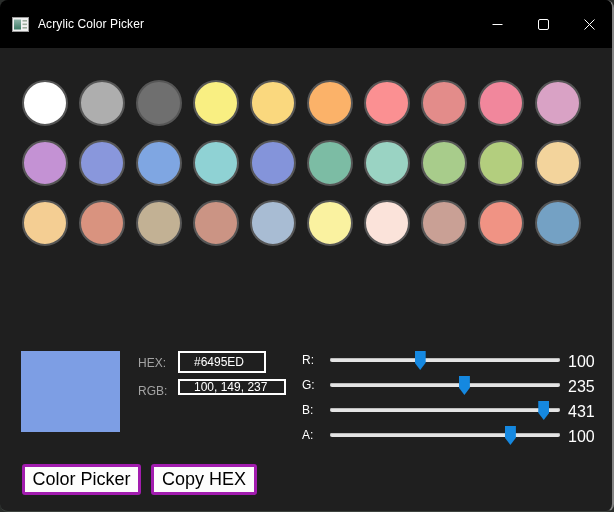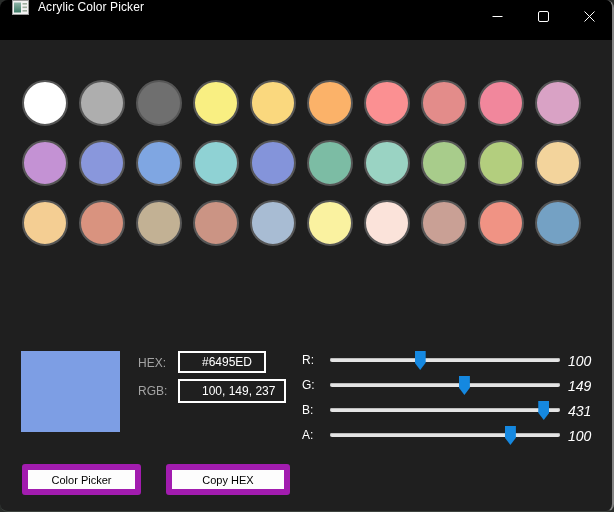--- a/index.html
+++ b/index.html
@@ -1,55 +1,55 @@
 <!DOCTYPE html>
 <html><head>
 <meta charset="utf-8">
 <style>
   html,body{margin:0;padding:0;background:#2a2d2b;width:614px;height:512px;overflow:hidden;
     font-family:"Liberation Sans", sans-serif;}
   .window{position:relative;width:614px;height:512px;background:#1f1f1f;border-radius:8px;
     overflow:hidden;box-sizing:border-box;border-right:2px solid #858585;border-bottom:1px solid #3e433f;}
   
-  .titlebar{position:absolute;top:0;left:0;right:0;height:40px;background:#000;display:flex;
-    align-items:flex-start;}
+  .titlebar{position:absolute;top:0;left:0;right:0;height:48px;background:#000;display:flex;
+    align-items:center;}
   .app-icon{margin-left:12px;width:17px;height:15px;display:inline-block;}
   .title-text{color:#fff;font-size:12px;margin-left:9px;letter-spacing:.1px;}
   .win-controls{margin-left:auto;display:flex;height:32px;}
   .win-btn{width:46px;height:32px;display:flex;align-items:center;justify-content:center;cursor:default;}
   .win-btn svg{display:block;}
   
   .heading{position:absolute;top:42px;left:0;width:100%;text-align:center;color:#fff;
     font-size:14px;font-weight:bold;}
   .palette{position:absolute;top:80px;left:22px;}
   .palette-row{display:flex;gap:11px;margin-bottom:14px;}
   .swatch{width:46px;height:46px;border-radius:50%;box-sizing:border-box;
     border:2px solid #565656;cursor:pointer;}
   .selected-label{position:absolute;left:22px;top:320px;color:#fff;font-size:13px;font-weight:bold;}
   .preview{position:absolute;left:21px;top:351px;width:99px;height:81px;}
   .field-label{position:absolute;color:#a3a3a3;font-size:12px;}
   .lbl-hex{left:138px;top:356px;}
   .lbl-rgb{left:138px;top:384px;}
   .entry{position:absolute;background:#1f1f1f;border:2px solid #fff;color:#fff;font-size:12px;
-    font-family:"Liberation Sans", sans-serif;padding:0 0 0 22px;outline:none;box-sizing:border-box;}
+    font-family:"Liberation Sans", sans-serif;padding:0 0 0 14px;outline:none;box-sizing:border-box;}
   .entry-hex{left:178px;top:351px;width:88px;height:22px;}
-  .entry-rgb{left:178px;top:379px;width:108px;height:24px;}
+  .entry-rgb{left:178px;top:379px;width:108px;height:16px;}
   
   .slider-row{position:absolute;left:0;width:614px;height:20px;}
   .s-label{position:absolute;left:302px;top:3px;color:#fff;font-size:12px;}
   .s-track{position:absolute;left:330px;top:8px;width:230px;height:4px;background:#e4e4e4;
     border-radius:2px;box-shadow:inset 0 1px 0 #bdbdbd;cursor:pointer;}
   .s-thumb{position:absolute;top:1px;width:11px;height:19px;background:#1588e0;cursor:pointer;
     clip-path:polygon(0 0,100% 0,100% 62%,50% 100%,0 62%);}
-  .s-value{position:absolute;left:568px;top:3px;color:#fff;font-size:14px;font-style:italic;}
+  .s-value{position:absolute;left:568px;top:3px;color:#fff;font-size:16px;}
   
-  .btn{position:absolute;top:464px;height:31px;background:#fdfdfd;border:6px solid #a21caf;
-    border-radius:3px;font-size:11px;color:#000;font-family:"Liberation Sans", sans-serif;cursor:pointer;}
+  .btn{position:absolute;top:464px;height:31px;background:#fdfdfd;border:3px solid #a21caf;
+    border-radius:3px;font-size:18px;color:#000;font-family:"Liberation Sans", sans-serif;cursor:pointer;}
   .btn-picker{left:22px;width:119px;}
-  .btn-copy{left:166px;width:124px;}
+  .btn-copy{left:151px;width:106px;}
 </style>
 </head>
 <body>
 
 <div class="window">
 
   <div class="titlebar">
     <span class="app-icon">
       <svg width="17" height="15" viewBox="0 0 17 15">
         <defs>
@@ -138,21 +138,21 @@
       <div class="slider-row" style="top: 350px;">
         <span class="s-label">R:</span>
         <div class="s-track" style="background: rgb(228, 228, 228);"></div>
         <div class="s-thumb" style="background: rgb(21, 136, 224); left: 414.696px;"></div>
         <span class="s-value">100</span>
       </div>
       <div class="slider-row" style="top: 375px;">
         <span class="s-label">G:</span>
         <div class="s-track" style="background: rgb(228, 228, 228);"></div>
         <div class="s-thumb" style="background: rgb(21, 136, 224); left: 458.892px;"></div>
-        <span class="s-value">149</span>
+        <span class="s-value">235</span>
       </div>
       <div class="slider-row" style="top: 400px;">
         <span class="s-label">B:</span>
         <div class="s-track" style="background: rgb(228, 228, 228);"></div>
         <div class="s-thumb" style="background: rgb(21, 136, 224); left: 538.265px;"></div>
         <span class="s-value">431</span>
       </div>
       <div class="slider-row" style="top: 425px;">
         <span class="s-label">A:</span>
         <div class="s-track" style="background: rgb(228, 228, 228);"></div>

